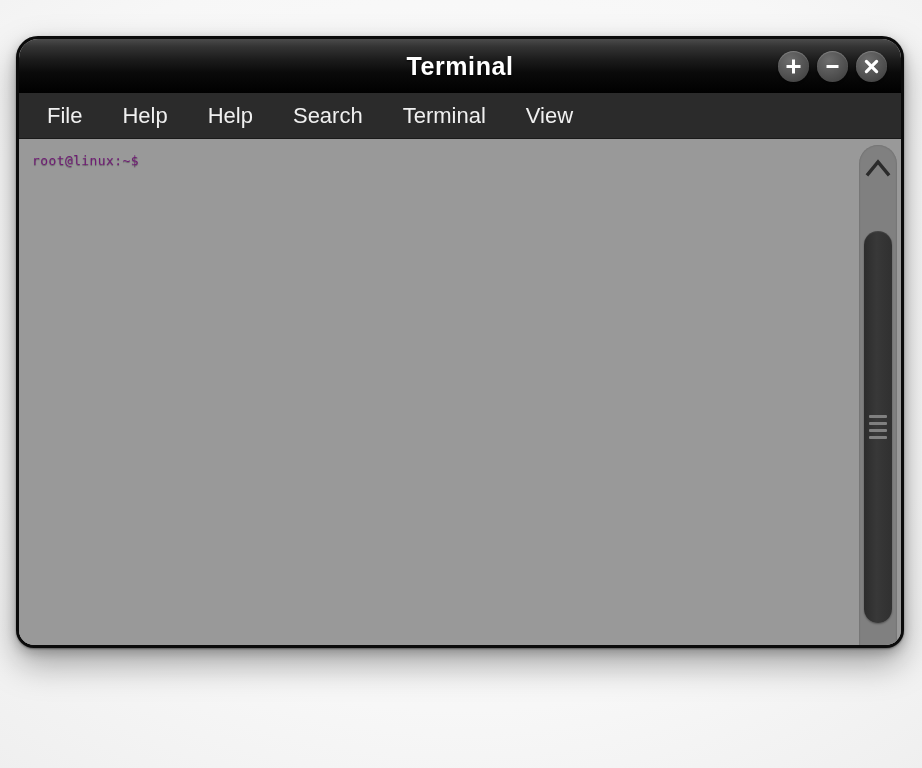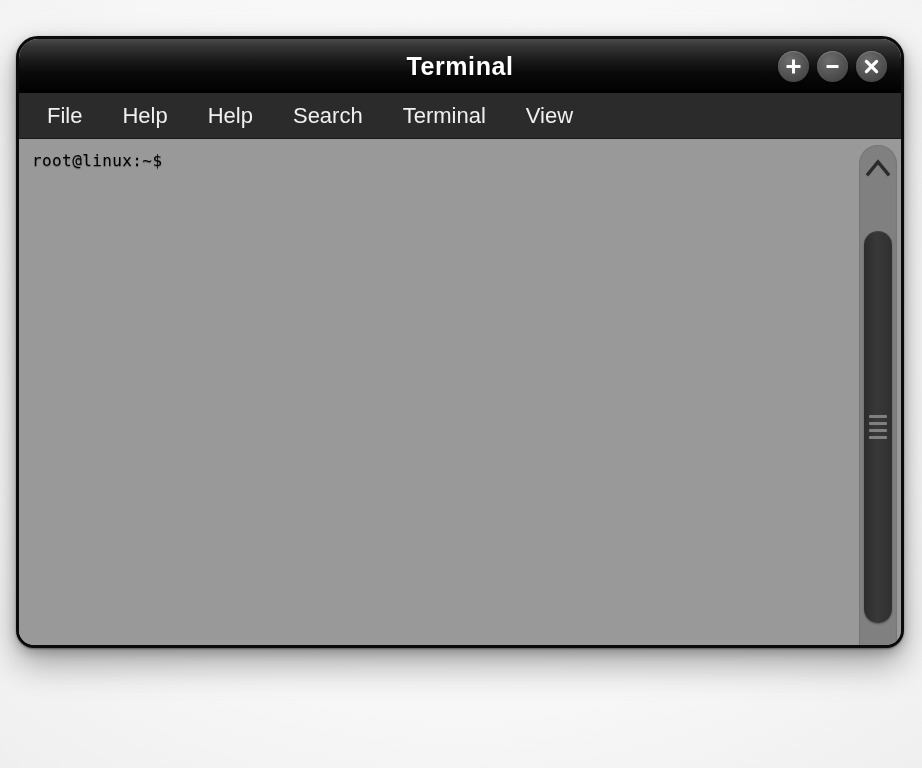--- a/index.html
+++ b/index.html
@@ -119,23 +119,23 @@
     left: 0;
     top: 0;
     right: 46px;
     bottom: 46px;
     background: #999999;
     padding: 13px 10px 0 13px;
     overflow: hidden;
   }
   .term-line {
     font-family: "DejaVu Sans Mono", "Liberation Mono", monospace;
-    font-size: 16px;
+    font-size: 13px;
     line-height: 18px;
-    color: #000000;
+    color: #701a75;
     white-space: pre;
     letter-spacing: 0.4px;
     text-shadow: 0 1px 1px rgba(0,0,0,0.35);
   }
 
   
   #vscroll {
     position: absolute;
     right: 4px;
     top: 6px;

